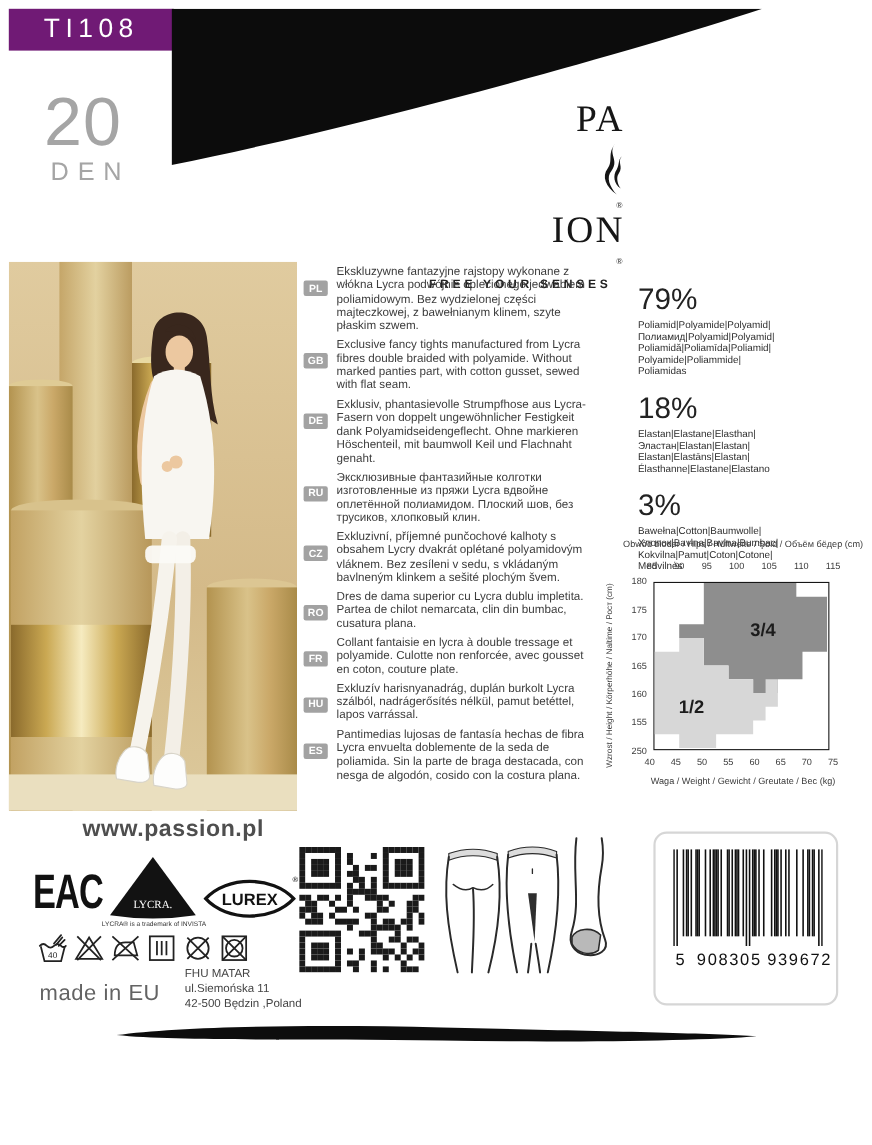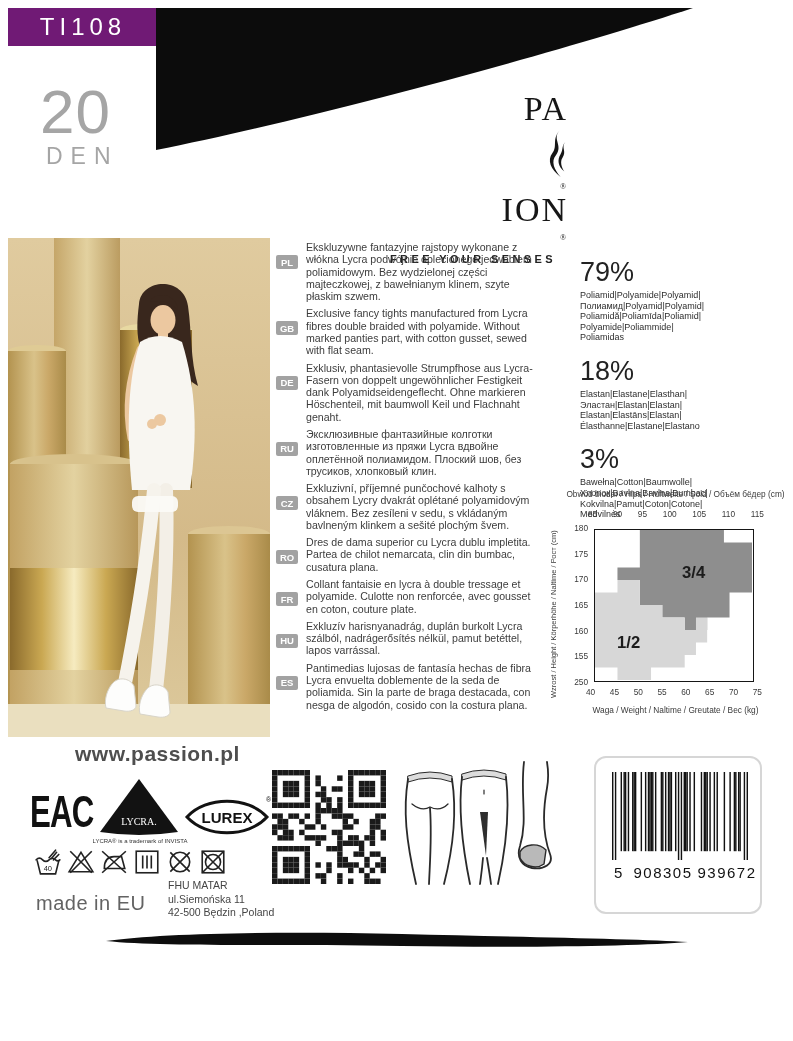--- a/index.html
+++ b/index.html
@@ -252,21 +252,21 @@
     <div class="wticks">
       <span>40</span>
       <span>45</span>
       <span>50</span>
       <span>55</span>
       <span>60</span>
       <span>65</span>
       <span>70</span>
       <span>75</span>
     </div>
-    <div class="chart-xlabel">Waga / Weight / Naltime / Greutate / Вес (kg)</div>
+    <div class="chart-xlabel">Waga / Weight / Gewicht / Greutate / Вес (kg)</div>
   </div>
 
   <div class="abs website">www.passion.pl</div>
 
   <div class="abs eac">EAC</div>
 
   <svg class="abs lycra" width="82" height="58" viewBox="0 0 82 58">
     <path d="M41 1 L80 54 Q41 60 2 54 Z" fill="#121212"></path>
     <text x="41" y="47" text-anchor="middle" fill="#fff" font-size="10" font-family="Liberation Serif,serif">LYCRA.</text>
   </svg>

